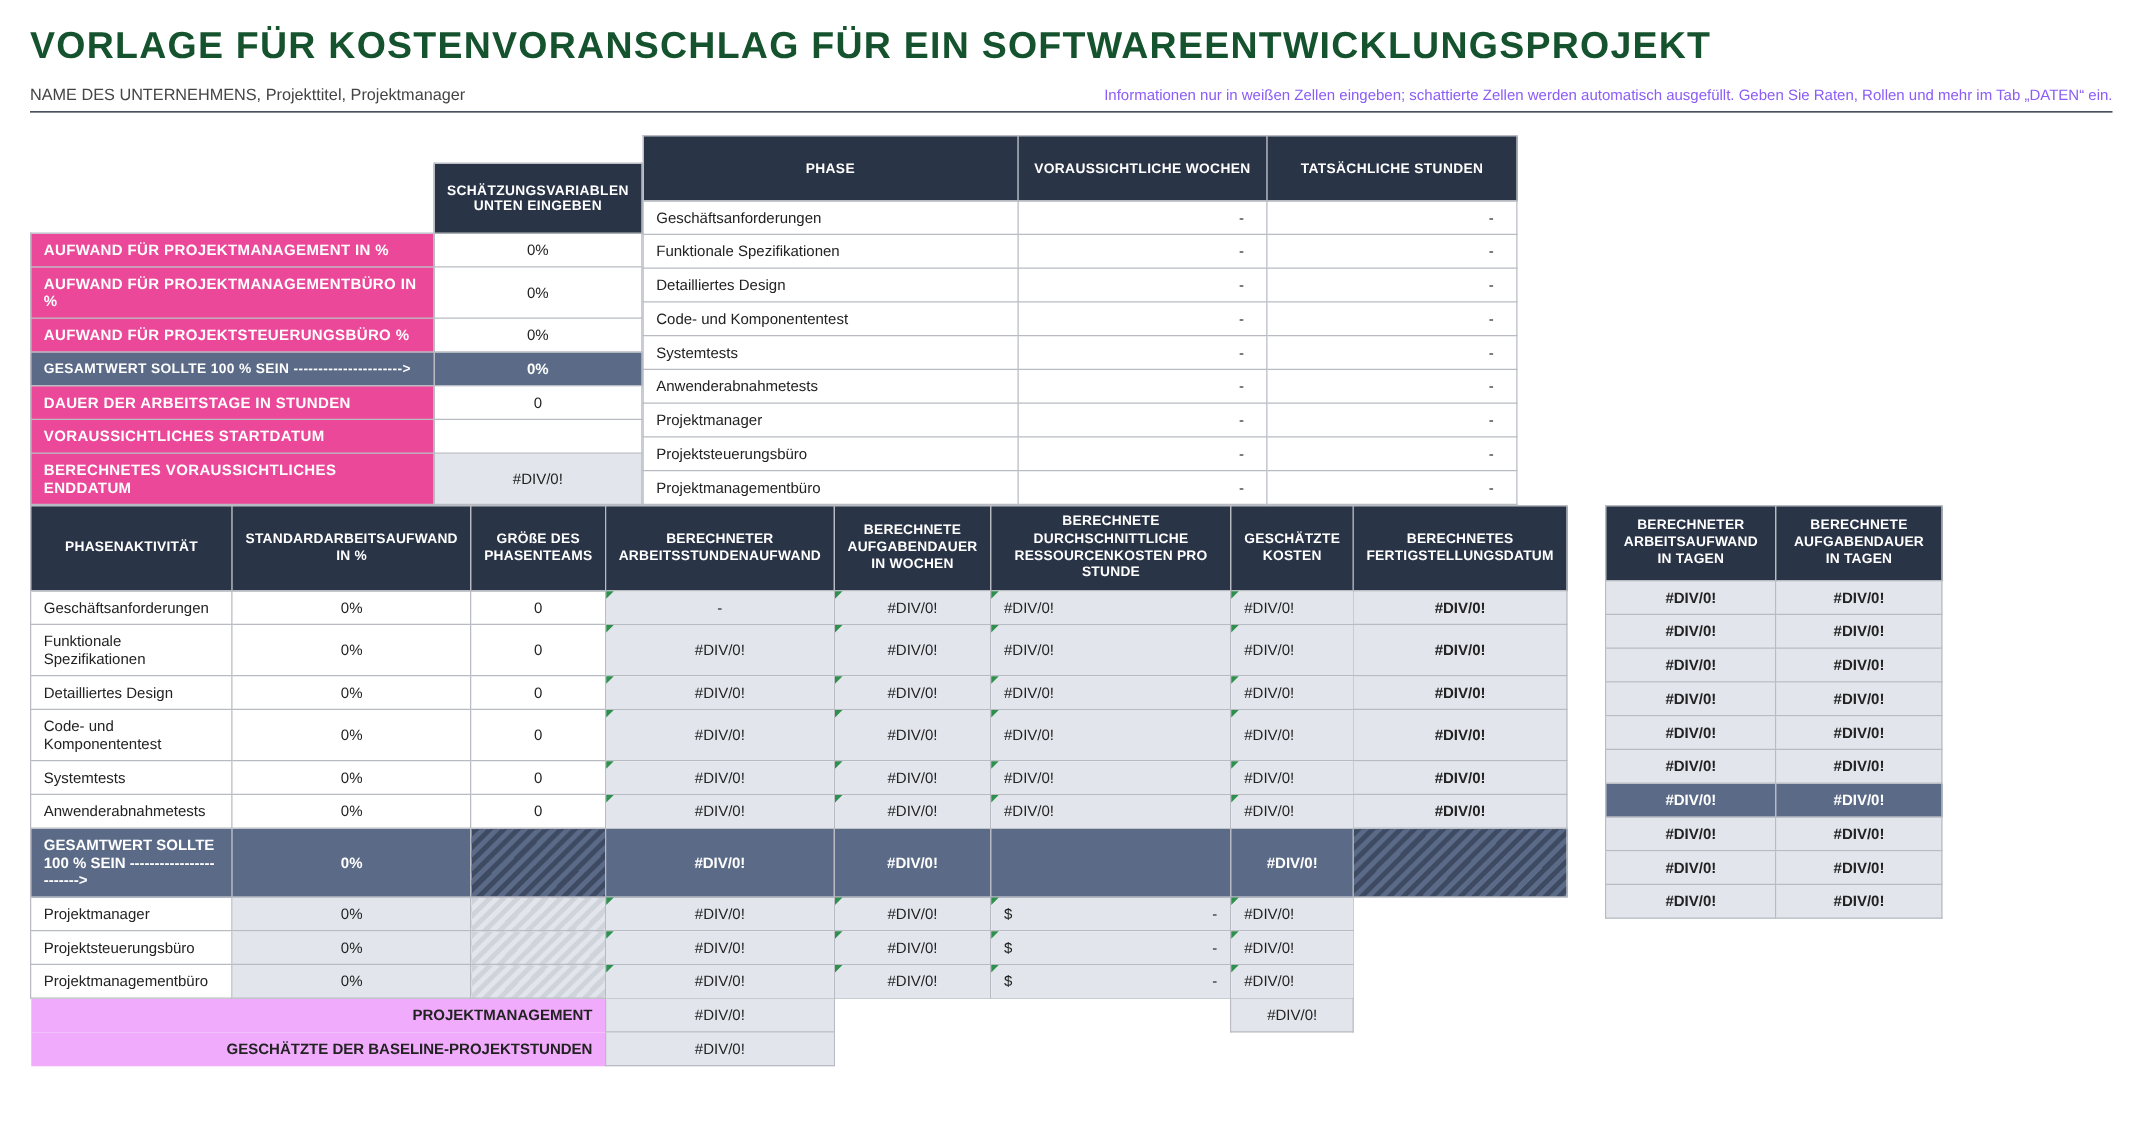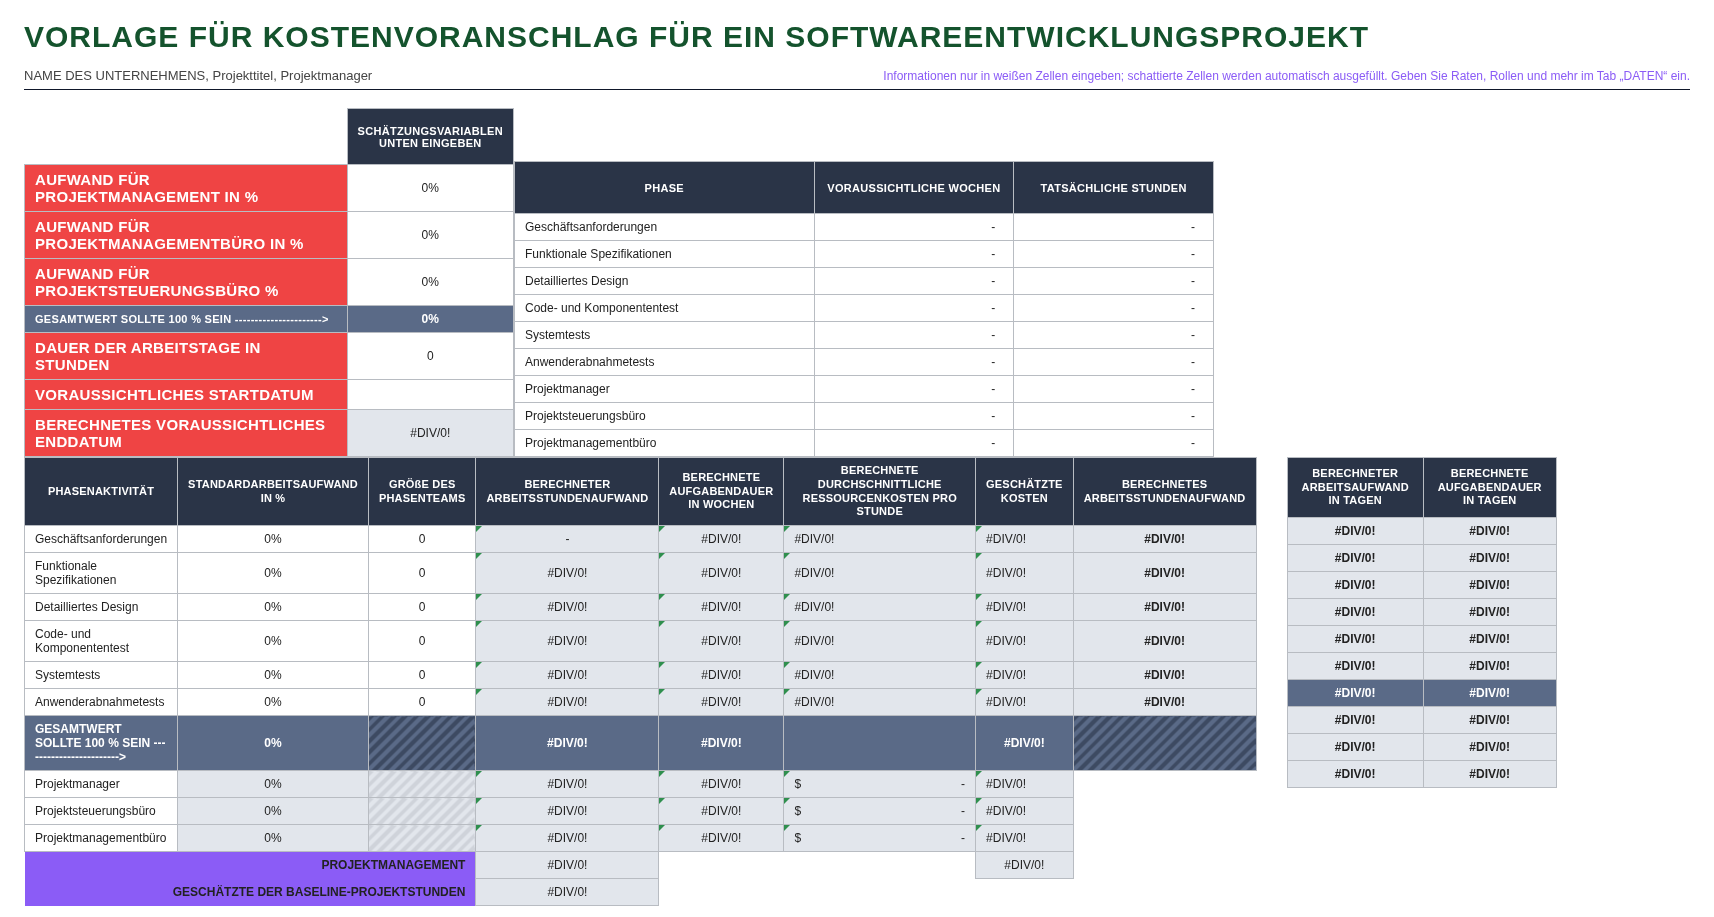--- a/index.html
+++ b/index.html
@@ -42,21 +42,21 @@
     vertical-align: middle;
   }
   
   .est-table { width: 490px; }
   .est-table th.blank { background:#fff; border:none; }
   .est-table th.head-dark {
     background:#2a3447; color:#fff; font-weight:700; text-align:center;
     height:56px; font-size:11px; letter-spacing:.3px;
   }
   .est-table td.label-dark {
-    background:#ef4444; color:#fff; font-weight:700; font-size:15px;
+    background:#ec4899; color:#fff; font-weight:700; font-size:12px;
     letter-spacing:.3px; width:340px;
   }
   .est-table td.label-mid {
     background:#5a6a87; color:#fff; font-weight:700; font-size:11px;
     letter-spacing:.3px;
   }
   .est-table td.val { text-align:center; background:#fff; }
   .est-table td.val-mid { text-align:center; background:#5a6a87; color:#fff; font-weight:700;}
   .est-table td.val-calc { text-align:center; background:#e2e6ec; }
   
@@ -78,21 +78,21 @@
   .big-table td { height:26px; }
   .big-table td.name { width:280px; }
   .big-table td.c  { text-align:center; }
   .shade { background:#e2e6ec; }
   .row-mid td { background:#5a6a87; color:#fff; font-weight:700; }
   .row-mid td.hatch, td.hatch {
     background: repeating-linear-gradient(135deg,#cfd3da 0 4px,#e2e6ec 4px 8px);
   }
   .row-mid td.hatch { background: repeating-linear-gradient(135deg,#3d4a62 0 4px,#5a6a87 4px 8px);}
   .big-table td.bval { font-weight:700; text-align:center; }
-  .sum-label { text-align:right; font-weight:700; border:none; background:#8b5cf6; }
+  .sum-label { text-align:right; font-weight:700; border:none; background:#f0abfc; }
   .sum-val { text-align:center; background:#e2e6ec; font-weight:400;}
   .noborder { border:none; background:#fff; }
   
   .side-table { width:270px; }
   .side-table td { text-align:center; height:26px; }
   .side-table td.shade { background:#e2e6ec; font-weight:700;}
   .tri { position:relative; }
   .tri::before{
     content:""; position:absolute; top:0; left:0;
     border-top:6px solid #2f8f4e; border-right:6px solid transparent;
@@ -212,21 +212,21 @@
   <table class="big-table">
     <tbody>
         <tr id="big-head-row">
           <th style="width: 280px;">PHASENAKTIVITÄT</th>
           <th style="width: 140px;">STANDARDARBEITSAUFWAND IN %</th>
           <th style="width: 110px;">GRÖßE DES PHASENTEAMS</th>
           <th style="width: 160px;">BERECHNETER ARBEITSSTUNDENAUFWAND</th>
           <th style="width: 130px;">BERECHNETE AUFGABENDAUER IN WOCHEN</th>
           <th style="width: 200px;">BERECHNETE DURCHSCHNITTLICHE RESSOURCENKOSTEN PRO STUNDE</th>
           <th style="width: 100px;">GESCHÄTZTE KOSTEN</th>
-          <th style="width: 160px;">BERECHNETES ARBEITSSTUNDENAUFWAND</th>
+          <th style="width: 160px;">BERECHNETES FERTIGSTELLUNGSDATUM</th>
         </tr>
     </tbody>
       <tbody id="big-body">
         <tr>
           <td class="name">Geschäftsanforderungen</td>
           <td class="c">0%</td>
           <td class="c">0</td>
           <td class="c shade tri">-</td>
           <td class="c shade tri">#DIV/0!</td>
           <td class="shade tri">#DIV/0!</td>

